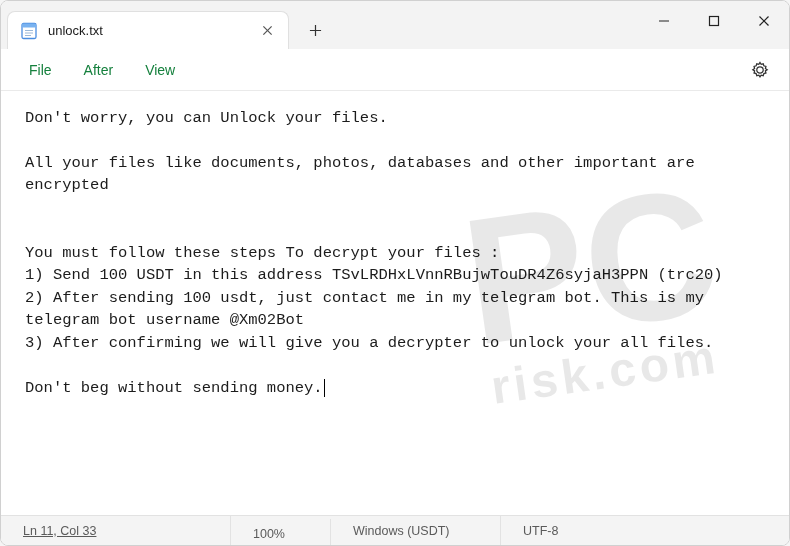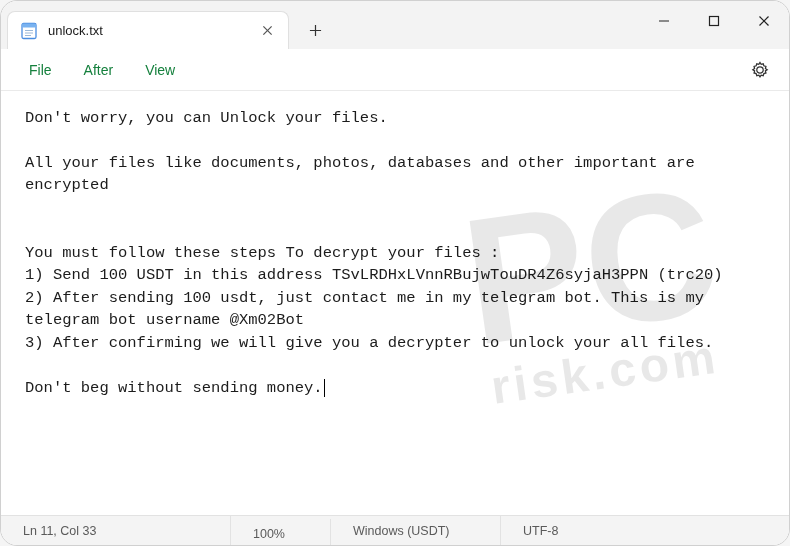--- a/index.html
+++ b/index.html
@@ -7,21 +7,21 @@
       width: 790px; height: 546px;
       background: #f5f5f5;
       font-family: "Segoe UI", Arial, sans-serif;
       overflow: hidden;
       position: relative;
     }
     .window {
       width: 790px; height: 546px;
       background: #fff;
       border: 1px solid #d0d0d0;
-      border-radius: 17px;
+      border-radius: 8px;
       display: flex;
       flex-direction: column;
       overflow: hidden;
     }
     
     .titlebar {
       height: 48px;
       background: #f3f3f3;
       display: flex;
       align-items: flex-end;
@@ -150,21 +150,21 @@
       font-size: 12.5px;
       color: #5a5a5a;
     }
     .status-cell {
       padding: 0 22px;
       height: 100%;
       display: flex;
       align-items: center;
       border-right: 1px solid #e2e2e2;
     }
-    .status-cell.first { flex: 0 0 230px; }
+    .status-cell.first { flex: 0 0 230px; text-decoration: underline; }
     .status-cell.zoom { flex: 0 0 100px; margin-top: 6px; }
     .status-cell.eol { flex: 0 0 170px; }
     .status-cell.enc { border-right: none; flex: 1; }
     
     .watermark {
       position: absolute;
       right: 14px; bottom: 34px;
       width: 360px; height: 360px;
       opacity: 0.09;
       pointer-events: none;

